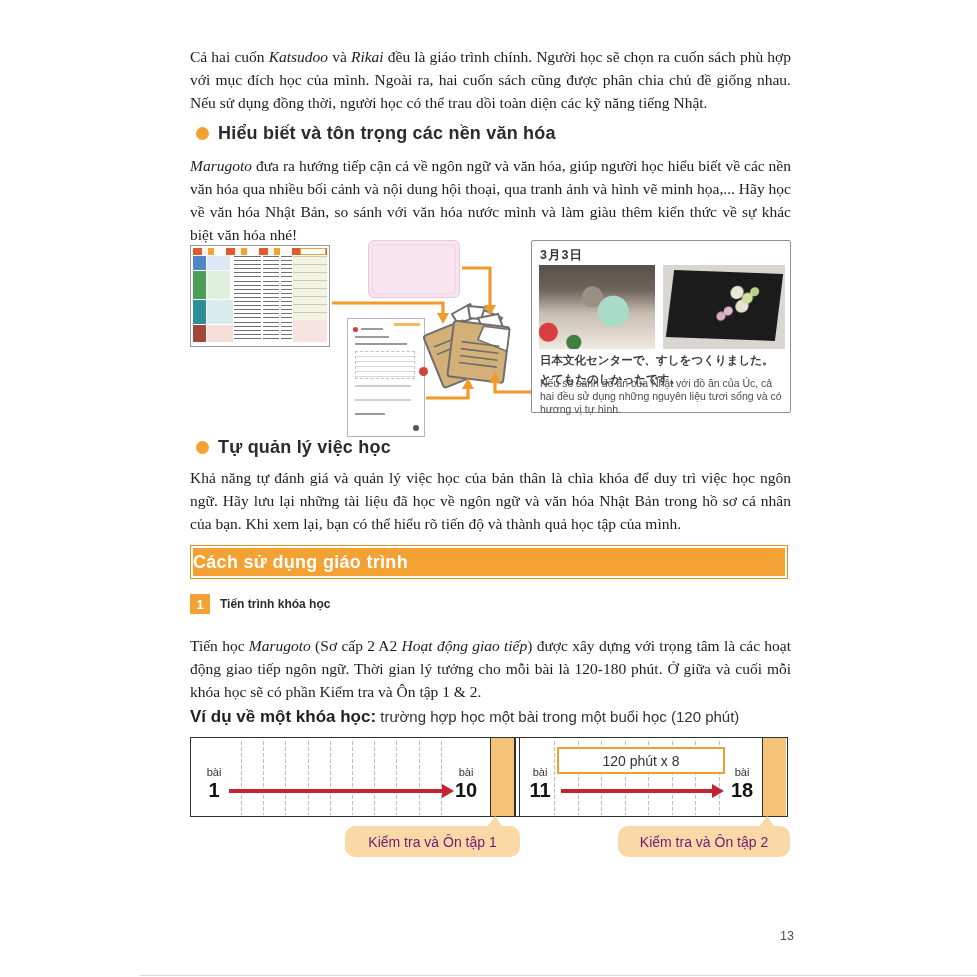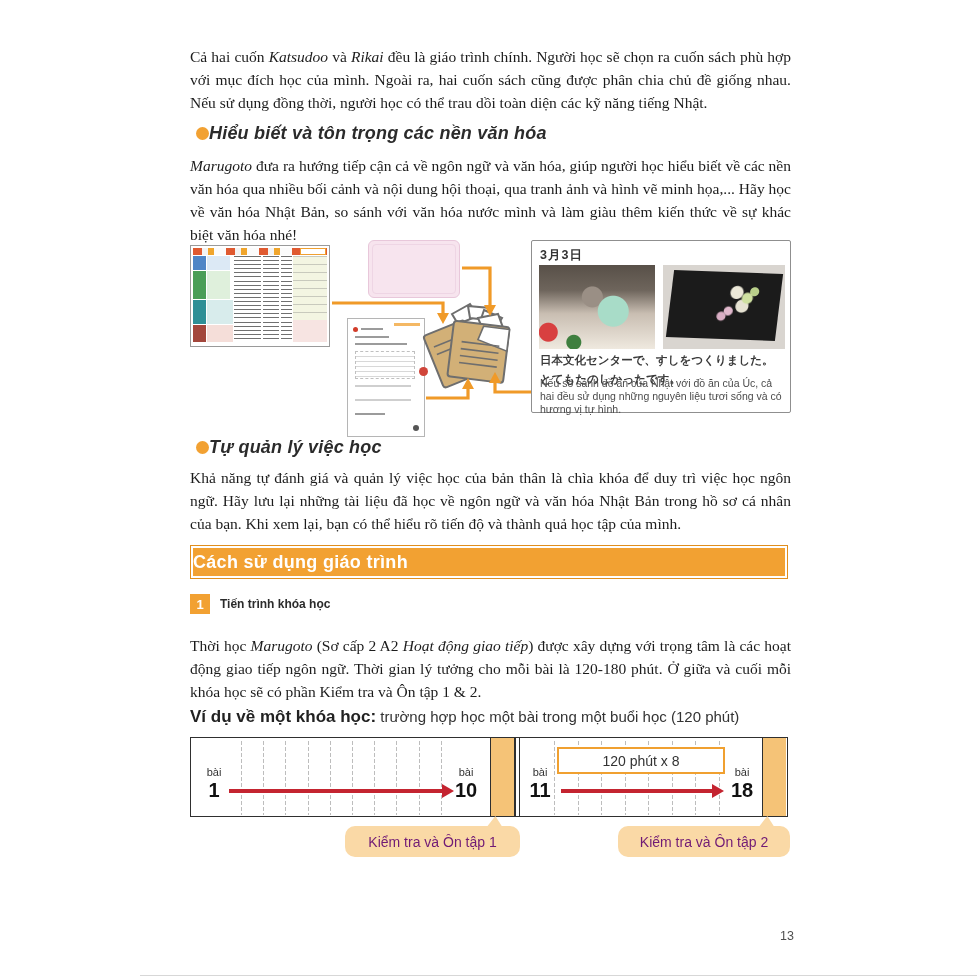--- a/index.html
+++ b/index.html
@@ -8,21 +8,21 @@
     font-family:"Liberation Serif", serif;color:#1f1f1f;
   }
   .abs{position:absolute;}
   
   .para{
     left:190px;width:601px;font-size:15.5px;line-height:23px;text-align:justify;
     color:#1c1c1c;
   }
   .para i{font-style:italic;}
   
-  .bullet-head{display:flex;align-items:center;font-family:"Liberation Sans",sans-serif;font-style:italic;}
+  .bullet-head{display:flex;align-items:center;gap:9px;font-family:"Liberation Sans",sans-serif;}
   .bullet-dot{width:13px;height:13px;border-radius:50%;background:var(--accent-orange);flex:0 0 auto;}
   .bullet-txt{font-size:18px;font-weight:bold;color:#2b2b2b;letter-spacing:.2px;}
   
   .banner{
     left:190px;top:545px;width:598px;height:34px;box-sizing:border-box;
     border:1px solid var(--banner-border);background:#fff;padding:2px;
   }
   .banner-inner{
     height:100%;background:var(--accent-orange);
     display:flex;align-items:center;
@@ -246,21 +246,21 @@
     <div class="banner-inner">
       <span>Cách sử dụng giáo trình</span>
     </div>
   </div>
 
   <div class="abs numbered">
     <span class="num-box">1</span>
     <span class="num-title">Tiến trình khóa học</span>
   </div>
 
-  <div class="abs para" style="top:634px;"><span>Thời học </span><i>Marugoto</i><span> (Sơ cấp 2 A2 </span><i>Hoạt động giao tiếp</i><span>) được xây dựng với trọng tâm là các hoạt động giao tiếp ngôn ngữ. Thời gian lý tưởng cho mỗi bài là 120-180 phút. Ở giữa và cuối mỗi khóa học sẽ có phần Kiểm tra và Ôn tập 1 &amp; 2.</span></div>
+  <div class="abs para" style="top:634px;"><span>Tiến học </span><i>Marugoto</i><span> (Sơ cấp 2 A2 </span><i>Hoạt động giao tiếp</i><span>) được xây dựng với trọng tâm là các hoạt động giao tiếp ngôn ngữ. Thời gian lý tưởng cho mỗi bài là 120-180 phút. Ở giữa và cuối mỗi khóa học sẽ có phần Kiểm tra và Ôn tập 1 &amp; 2.</span></div>
 
   <div class="abs example">
     <b>Ví dụ về một khóa học:</b><span> trường hợp học một bài trong một buổi học (120 phút)</span>
   </div>
 
   <div class="abs" id="diagram">
     <div class="bar">
       <div class="grid g1"></div>
       <div class="grid g2"></div>
 

